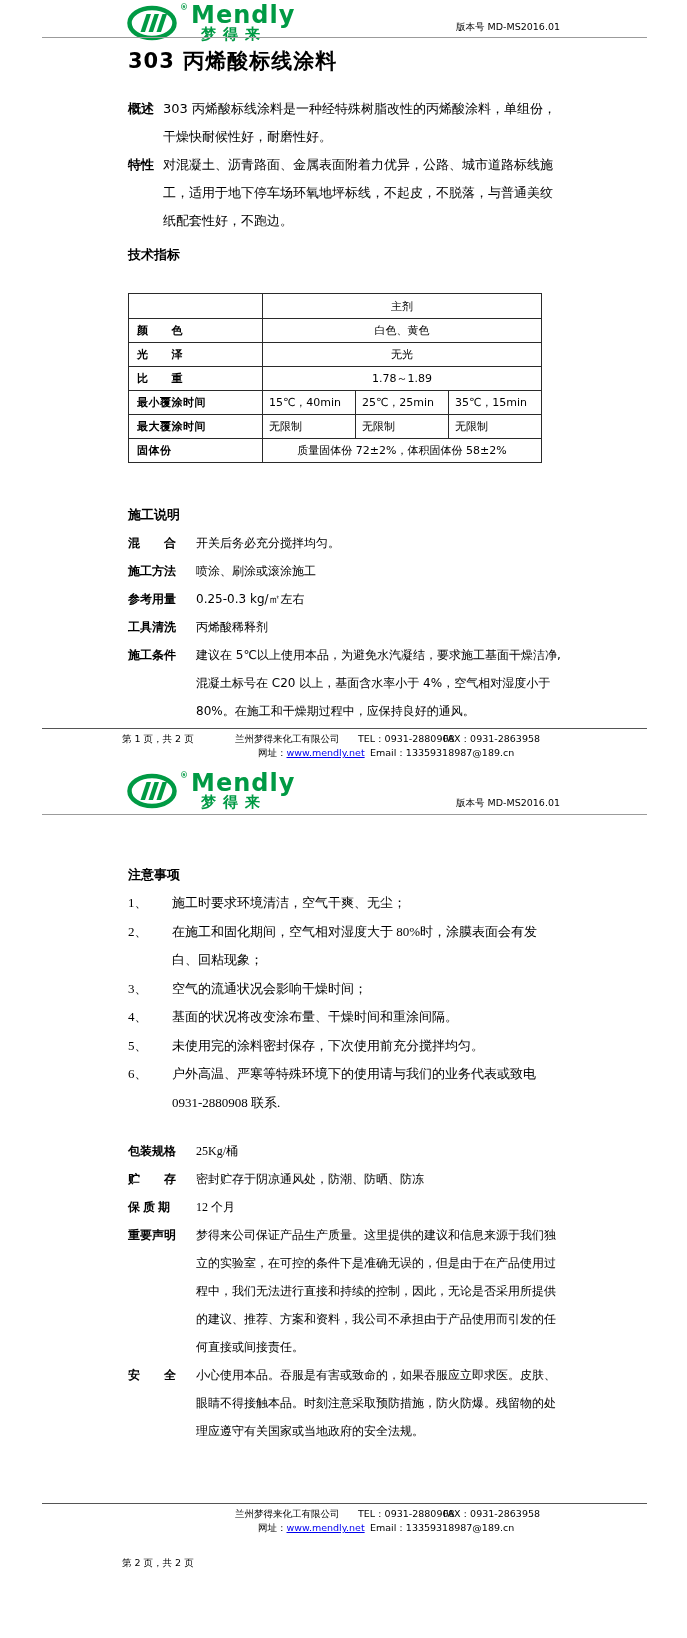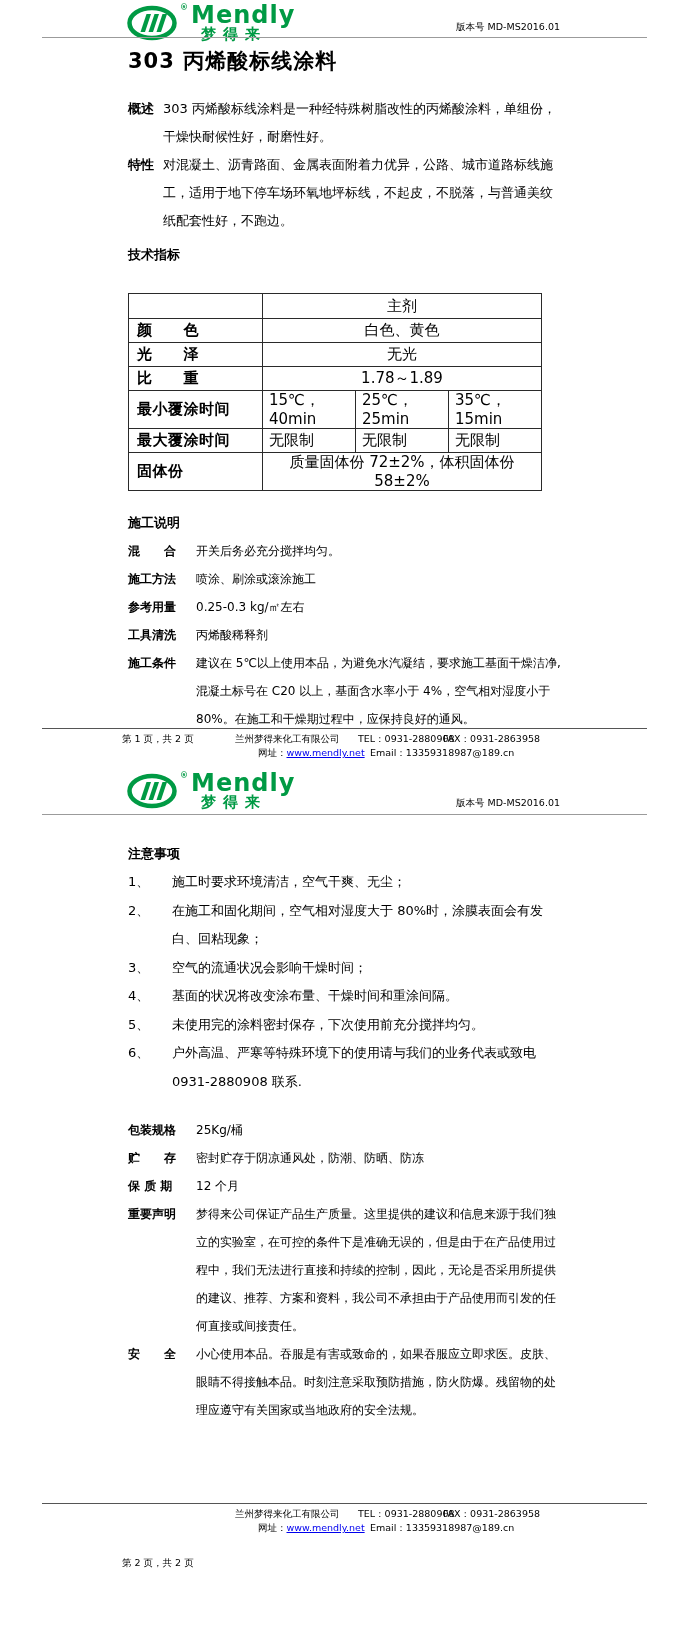--- a/index.html
+++ b/index.html
@@ -25,21 +25,21 @@
   .doc-title { font-size:21px; font-weight:bold; letter-spacing:1px; margin-bottom:20px; }
   .kv { display:flex; font-size:13px; line-height:28px; }
   .kv .k { flex:0 0 35px; font-weight:bold; }
   .kv .v { flex:1; }
   .kv2 { display:flex; font-size:12px; line-height:28px; }
   .kv2 .k { flex:0 0 68px; font-weight:bold; }
   .kv2 .v { flex:1; }
   .sec-heading { font-size:13px; font-weight:bold; line-height:28px; margin-top:6px; }
 
   
-  table.specs { border-collapse:collapse; table-layout:fixed; width:414px; margin-top:24px; font-size:15px; }
+  table.specs { border-collapse:collapse; table-layout:fixed; width:414px; margin-top:24px; font-size:11px; }
   table.specs td { border:1px solid #2a2a2a; height:24px; padding:0 6px; vertical-align:middle; }
   table.specs td.lab { width:134px; font-weight:bold; padding-left:8px; letter-spacing:0.5px; }
   table.specs td.c { width:93px; }
   table.specs td.mid { text-align:center; }
   table.specs tr.hrow td { height:25px; }
 
   
   .note { display:flex; font-size:13px; line-height:28.5px; }
   .note .n { flex:0 0 44px; }
   .note .t { flex:1; }
@@ -115,21 +115,21 @@
         <td class="c">无限制</td>
         <td class="c">无限制</td>
       </tr>
       <tr>
         <td class="lab">固体份</td>
         <td class="mid" colspan="3">质量固体份 72±2%，体积固体份 58±2%</td>
       </tr>
     </tbody>
       </table>
 
-    <div class="sec-heading" style="margin-top:18px;">施工说明</div>
+    <div class="sec-heading" style="margin-top:38px;">施工说明</div>
 
     <div class="kv2">
       <div class="k">混　　合</div>
       <div class="v">开关后务必充分搅拌均匀。</div>
     </div>
     <div class="kv2">
       <div class="k">施工方法</div>
       <div class="v">喷涂、刷涂或滚涂施工</div>
     </div>
     <div class="kv2">
@@ -165,21 +165,21 @@
     </svg>
     <span class="reg">®</span>
     <div class="logo-words">
       <div class="logo-en">Mendly</div>
       <div class="logo-cn">梦得来</div>
     </div>
   </div>
   <div class="version" style="top:797px;">版本号 MD-MS2016.01</div>
   <div class="rule" style="top:814px;"></div>
 
-  <div class="content" style="top:840px;">
+  <div class="content" style="top:861px;font-family:Liberation Serif, serif;">
     <div class="sec-heading" style="margin-top:0;">注意事项</div>
 
     <div class="note">
       <div class="n">1、</div>
       <div class="t">施工时要求环境清洁，空气干爽、无尘；</div>
     </div>
     <div class="note">
       <div class="n">2、</div>
       <div class="t">在施工和固化期间，空气相对湿度大于 80%时，涂膜表面会有发白、回粘现象；</div>
     </div>

